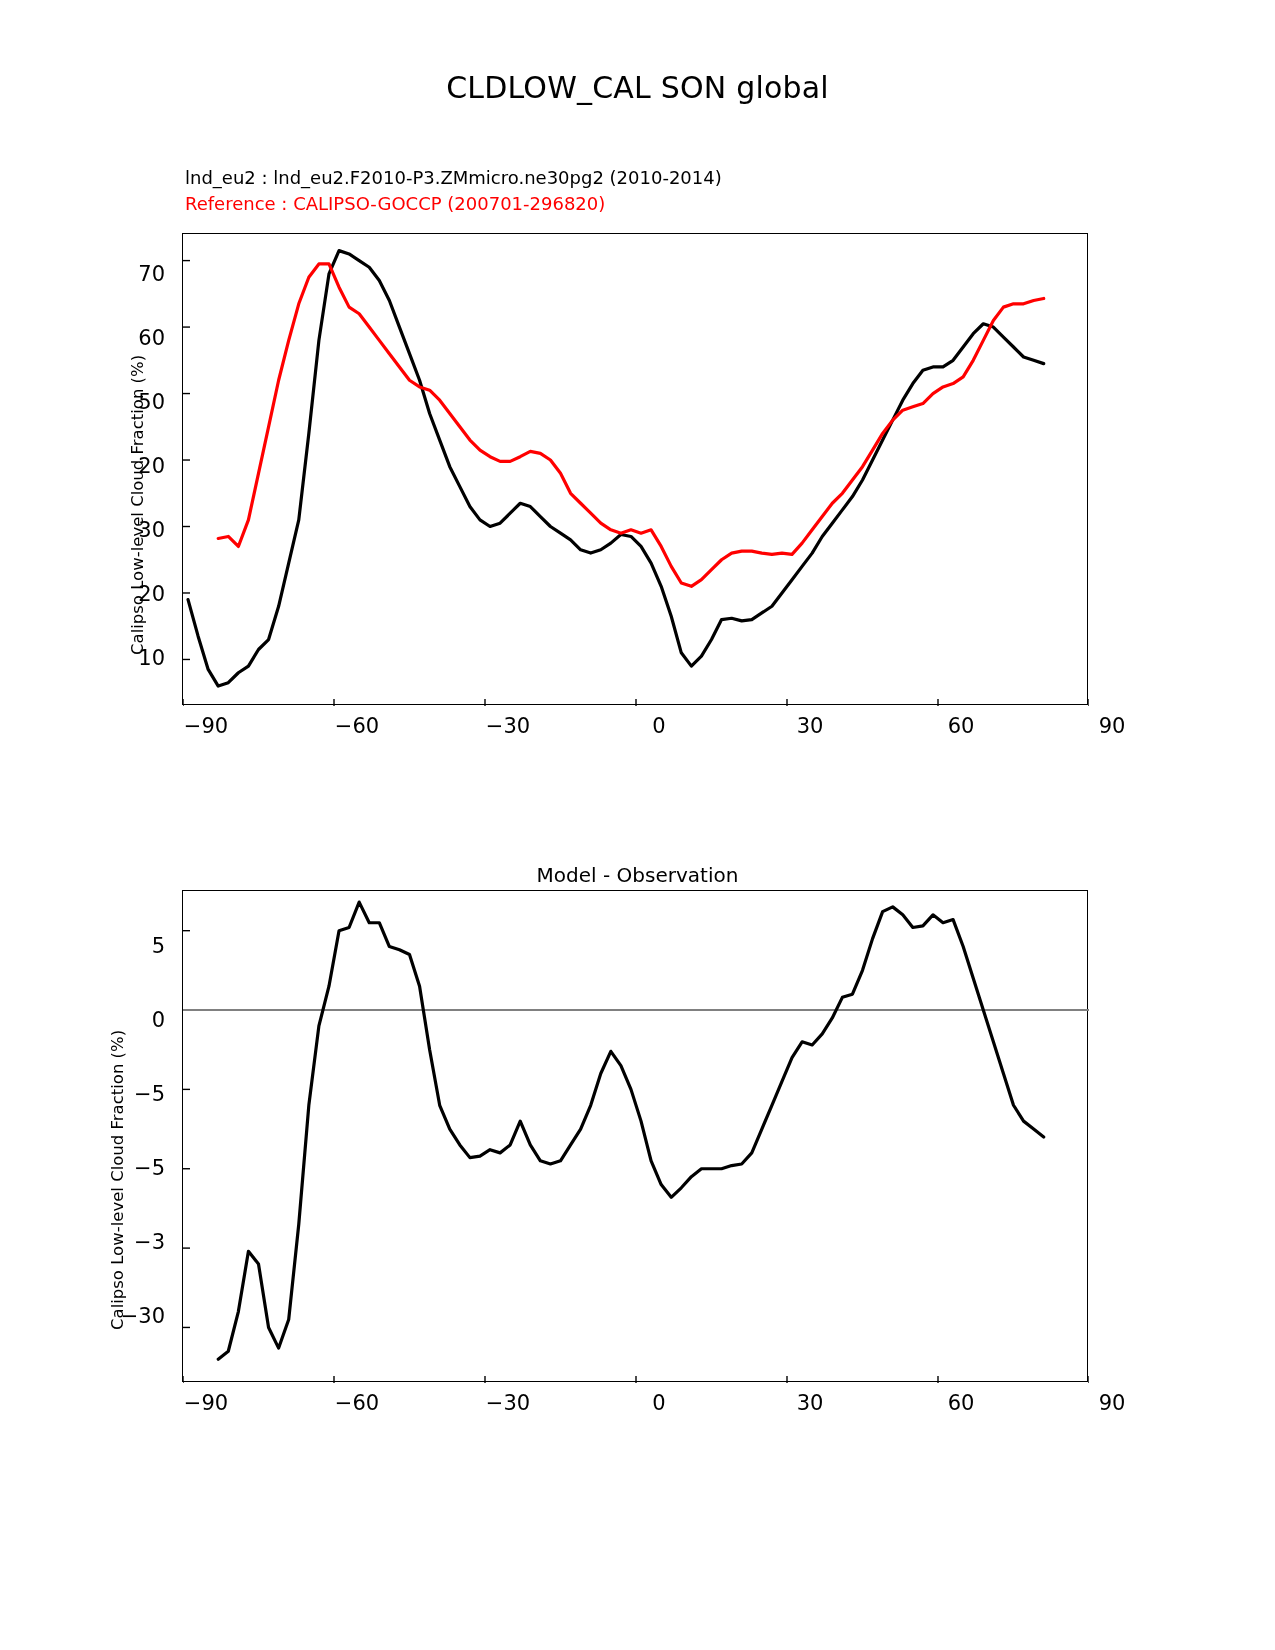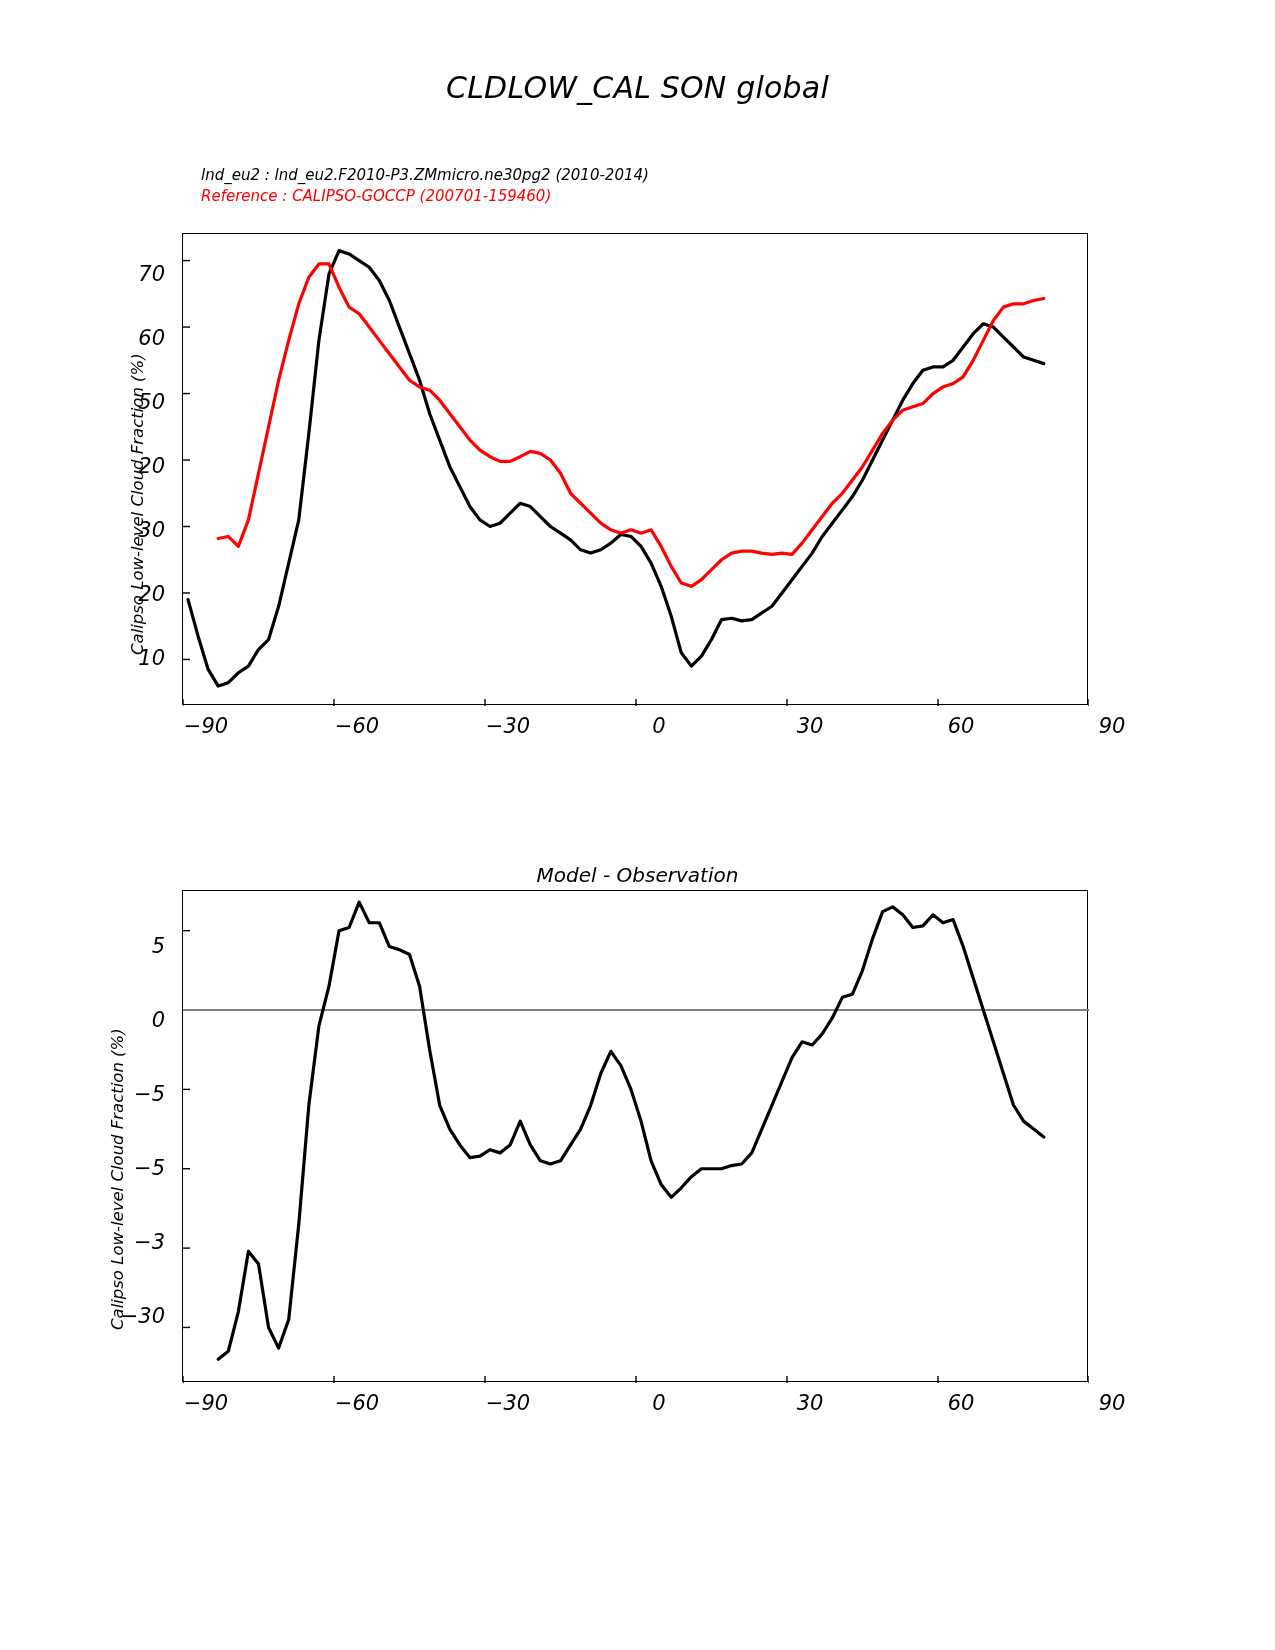--- a/index.html
+++ b/index.html
@@ -12,38 +12,36 @@
     height: 1650px;
     font-family: "DejaVu Sans", sans-serif;
     color: #000000;
     position: relative;
     overflow: hidden;
   }
   .page {
     position: relative;
     width: 1275px;
     height: 1590px;
-    font-style: italic;
   }
   #main-title {
     position: absolute;
     top: 70px;
     left: 0;
     width: 1275px;
     text-align: center;
     font-size: 30px;
     letter-spacing: 0.2px;
   }
   .legend-block {
     position: absolute;
     left: 185px;
     top: 165px;
-    font-size: 15px;
+    font-size: 18px;
     line-height: 1.42;
-    margin-left: 16px;
   }
   .legend-model { color: #000000; }
   .legend-ref { color: #ff0000; }
 
   .panel {
     position: absolute;
   }
   .plot-frame {
     position: absolute;
     border: 1.6px solid #000000;
@@ -80,21 +78,21 @@
 </style>
 </head>
 <body>
 
 <div class="page">
 
   <div id="main-title">CLDLOW_CAL SON global</div>
 
   <div class="legend-block">
     <div class="legend-model">lnd_eu2 : lnd_eu2.F2010-P3.ZMmicro.ne30pg2 (2010-2014)</div>
-    <div class="legend-ref">Reference : CALIPSO-GOCCP (200701-159460)</div>
+    <div class="legend-ref">Reference : CALIPSO-GOCCP (200701-296820)</div>
   </div>
 
   <div class="panel" style="left:0; top:0; width:1275px; height:780px;">
 
     <div class="ylabel" style="left:128px; top:655px;">Calipso Low-level Cloud Fraction (%)</div>
 
     <div class="tick-label-y" style="left:120px; width:45px; top:658px;">10</div>
     <div class="tick-label-y" style="left:120px; width:45px; top:594px;">20</div>
     <div class="tick-label-y" style="left:120px; width:45px; top:530px;">30</div>
     <div class="tick-label-y" style="left:120px; width:45px; top:466px;">20</div>

